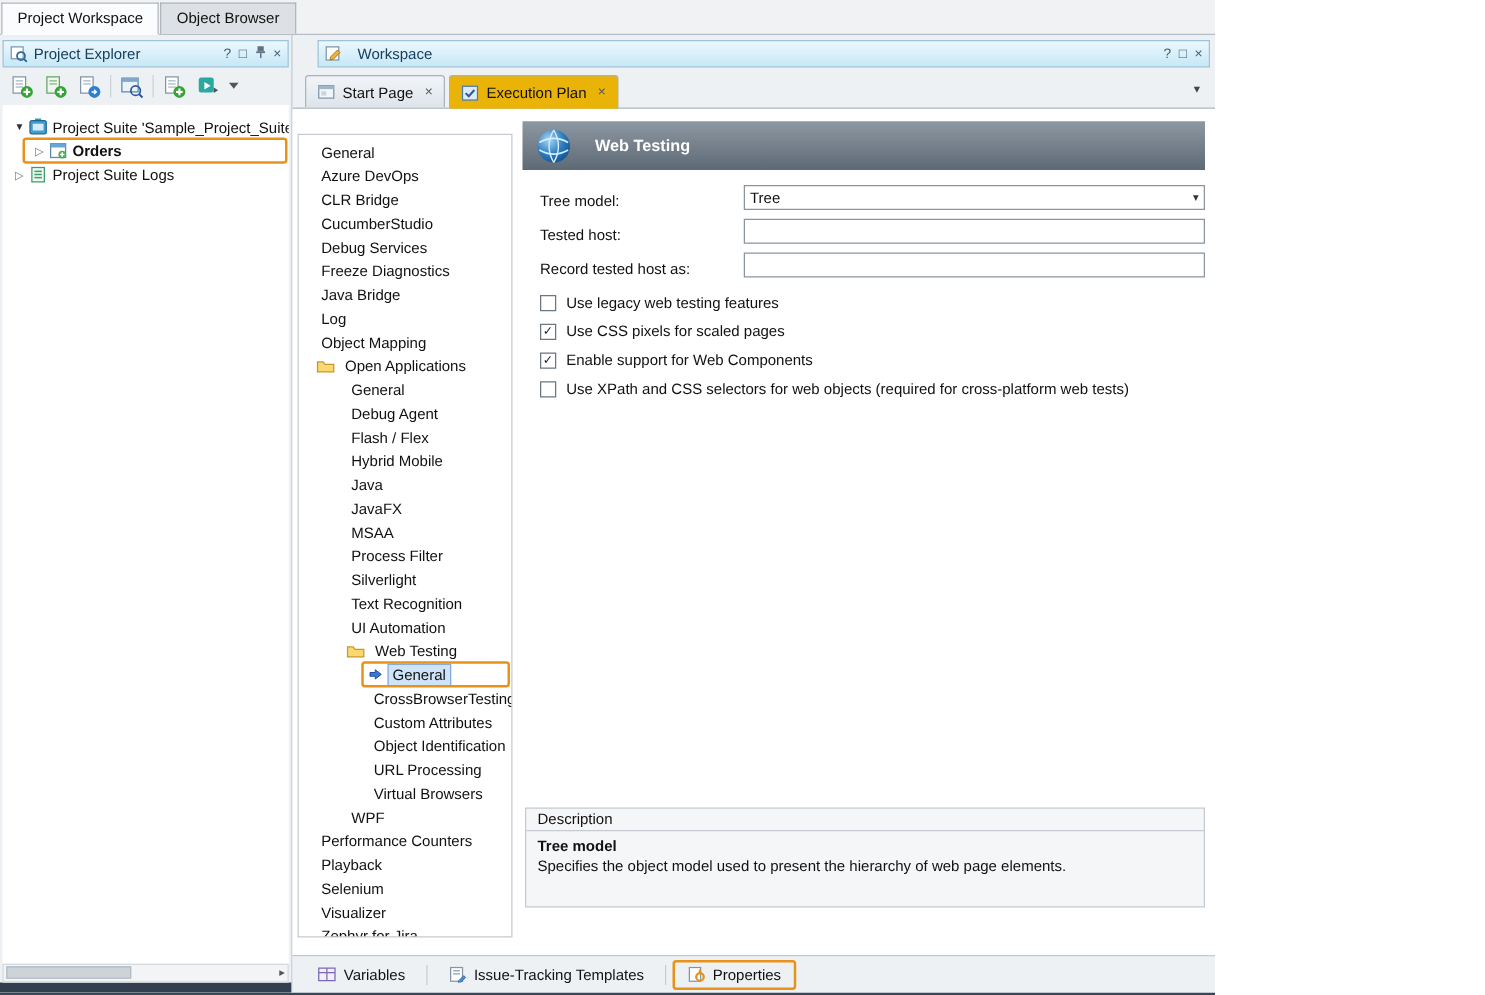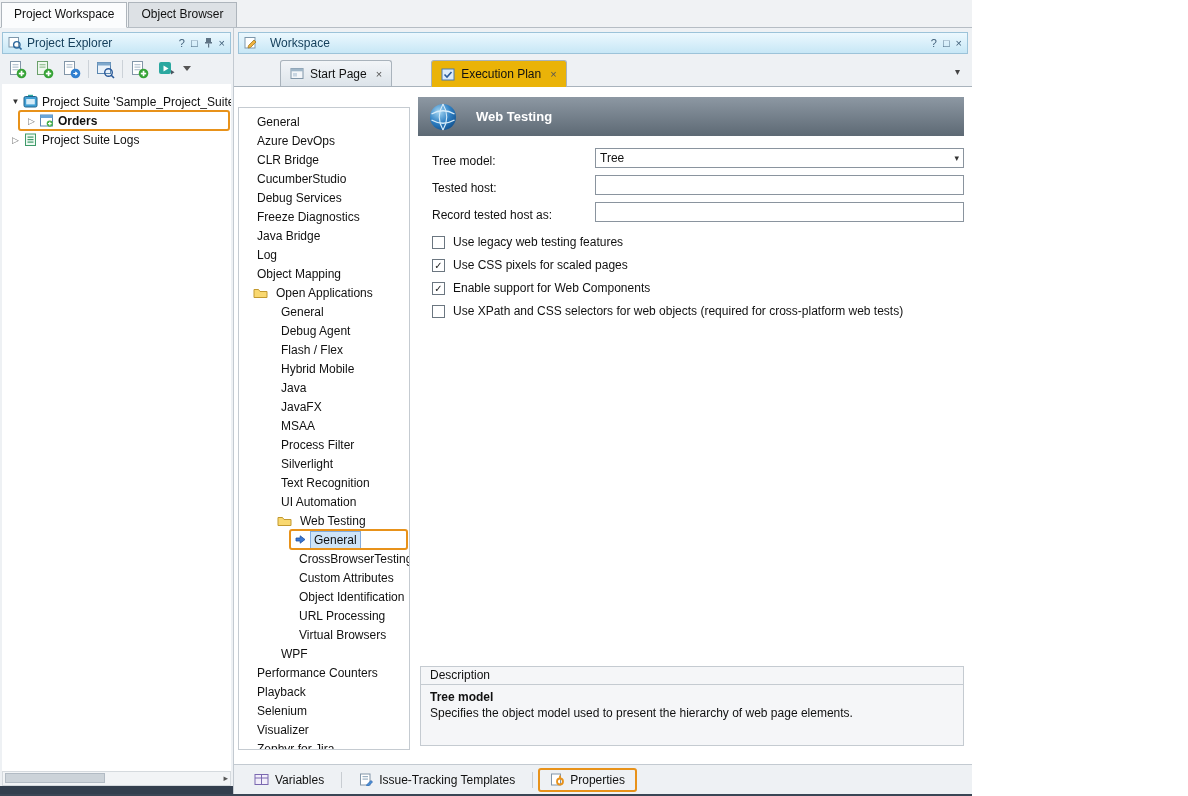--- a/index.html
+++ b/index.html
@@ -31,23 +31,23 @@
   .tree-label { margin-left:4px; }
   .tree-label.b { font-weight:bold; }
   .hlbox { position:absolute; top:-1px; bottom:-1px; border:2px solid #e8921a; border-radius:3px; pointer-events:none; }
   .hscroll { height:15px; margin:0 2px 0 2px; background:#f2f4f6; border:1px solid #d5dade; position:relative; }
   .hthumb { position:absolute; left:2px; top:1px; width:100px; height:10px; background:#ccd3d9; border:1px solid #b2bbc4; }
   .harrow { position:absolute; right:2px; top:0px; font-size:9px; color:#555; line-height:13px; }
   .bottom-strip { height:8px; background:#333f4e; }
 
   
   .right-panel { flex:1; min-width:0; display:flex; flex-direction:column; }
-  .workspace-hdr { margin:4px 4px 0 4px;gap:12px; }
+  .workspace-hdr { margin:4px 4px 0 20px;gap:12px; }
   .doc-tabs { height:32px; display:flex; align-items:flex-end; padding:0 10px; position:relative; }
-  .doc-tab { height:26px; display:flex; align-items:center; gap:6px; padding:0 9px; border:1px solid #a9b3bc; border-bottom:none; border-radius:3px 3px 0 0; background:linear-gradient(#f2f5f8,#dde4ea); margin-right:3px; white-space:nowrap;margin-left:36px; }
+  .doc-tab { height:26px; display:flex; align-items:center; gap:6px; padding:0 9px; border:1px solid #a9b3bc; border-bottom:none; border-radius:3px 3px 0 0; background:linear-gradient(#f2f5f8,#dde4ea); margin-right:3px; white-space:nowrap; }
   .doc-tab.active { background:#eab308; margin-bottom:-1px; height:27px; z-index:2; }
   .tab-close { color:#555; font-size:11px; margin-left:3px; cursor:default; }
   .tab-dd { position:absolute; right:12px; bottom:9px; font-size:10px; color:#444; }
 
   .content { flex:1; background:#fff; border-top:1px solid #a9b3bc; position:relative; overflow:hidden; }
 
   .settings-nav { position:absolute; left:4px; top:20px; bottom:14px; width:172px; background:#fff; border:1px solid #c5cbd1; padding-top:4px; overflow:hidden; }
   .nav-row { height:19px; display:flex; align-items:center; white-space:nowrap; position:relative; }
   .nav-row .icn { margin-right:4px; }
   .nav-label { padding:1px 3px; border:1px solid transparent; }
@@ -61,21 +61,21 @@
   .ctrl { height:20px; border:1px solid #8a949e; background:#fff; display:flex; align-items:center; padding:0 4px; }
   .ctrl.wide { flex:1; }
   .ctrl .val { flex:1; }
   .ctrl .caret { font-size:9px; color:#333; margin-left:auto; padding-left:6px; }
   .ctrl.spinner { width:58px; flex:0 0 auto; padding-right:0; }
   .spinbtns { display:flex; flex-direction:column; margin-left:auto; border-left:1px solid #aab4bc; }
   .sb { font-size:7px; line-height:9px; padding:0 3px; color:#333; }
   .checks { margin-top:13px; }
   .check-row { display:flex; align-items:center; gap:8px; margin:0 0 9px 14px; }
   .checkbox { width:13px; height:13px; border:1px solid #6b7680; background:#fff; display:flex; align-items:center; justify-content:center; font-size:10px; color:#1a1a1a; flex:0 0 auto; }
-  .desc { position:absolute; left:2px; right:0; bottom:8px; height:80px; border:1px solid #c5cbd1; background:#f5f6f8; }
+  .desc { position:absolute; left:2px; right:0; bottom:28px; height:80px; border:1px solid #c5cbd1; background:#f5f6f8; }
   .desc-hdr { height:18px; line-height:17px; padding-left:9px; border-bottom:1px solid #c5cbd1; }
   .desc-term { font-weight:bold; padding:5px 9px 2px 9px; }
   .desc-text { padding:0 9px; }
 
   .bottom-tabs { height:30px; background:#eef1f4; border-top:1px solid #c3cad1; display:flex; align-items:center; padding-left:8px; gap:3px; }
   .btab { display:flex; align-items:center; gap:6px; padding:3px 10px; border:2px solid transparent; border-radius:3px; white-space:nowrap; }
   .btab.hl { border-color:#e8921a; }
   .bsep { width:1px; height:16px; background:#c8cdd2; margin:0 2px; }
 
   .icn { display:inline-flex; align-items:center; justify-content:center; }

